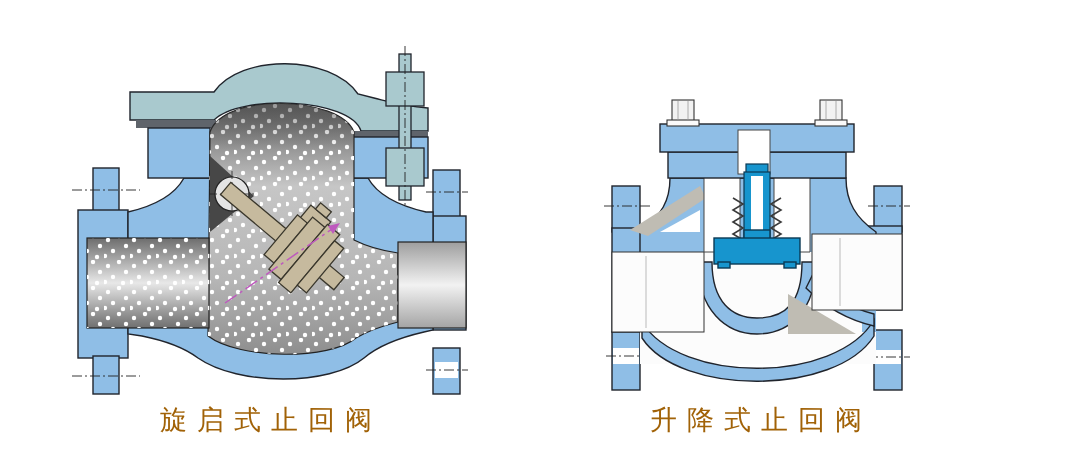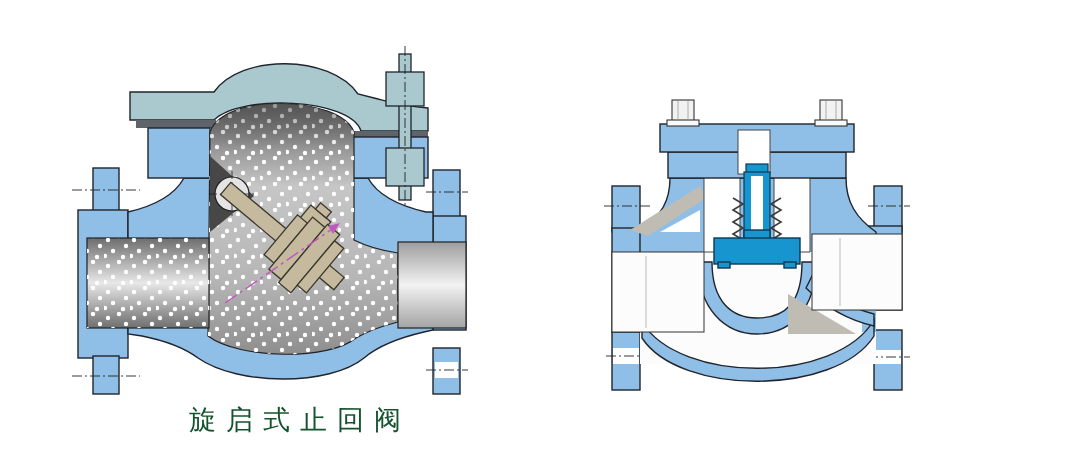--- a/index.html
+++ b/index.html
@@ -1,20 +1,20 @@
 <!DOCTYPE html>
 <html><head>
 <meta charset="utf-8">
 <style>
   html,body{margin:0;padding:0;background:#ffffff;}
   .stage{position:relative;width:1072px;height:452px;background:#ffffff;overflow:hidden;
          font-family:"Liberation Serif","DejaVu Serif",serif;}
   .stage svg{position:absolute;left:0;top:0;}
-  .caption{position:absolute;top:402px;width:280px;text-align:center;
-           font-size:27px;letter-spacing:10px;color:#14532d;white-space:nowrap;}
+  .caption{position:absolute;top:402px;width:280px;
+           font-size:27px;letter-spacing:10px;color:#a16207;white-space:nowrap;}
   .caption.left{left:160px;}
   .caption.right{left:650px;}
 </style>
 </head>
 <body>
 
 <div class="stage">
 
 <svg width="1072" height="400" viewBox="0 0 1072 400">
   <defs>
@@ -199,14 +199,15 @@
       <rect x="744" y="230" width="26" height="10"></rect>
       <rect x="714" y="238" width="86" height="26"></rect>
       <rect x="718" y="262" width="12" height="6"></rect>
       <rect x="784" y="262" width="12" height="6"></rect>
     </g>
   </g>
 </svg>
 
 <div class="caption left">旋启式止回阀</div>
 
+<div class="caption right">升降式止回阀</div>
 
 </div>
 
 </body></html>

